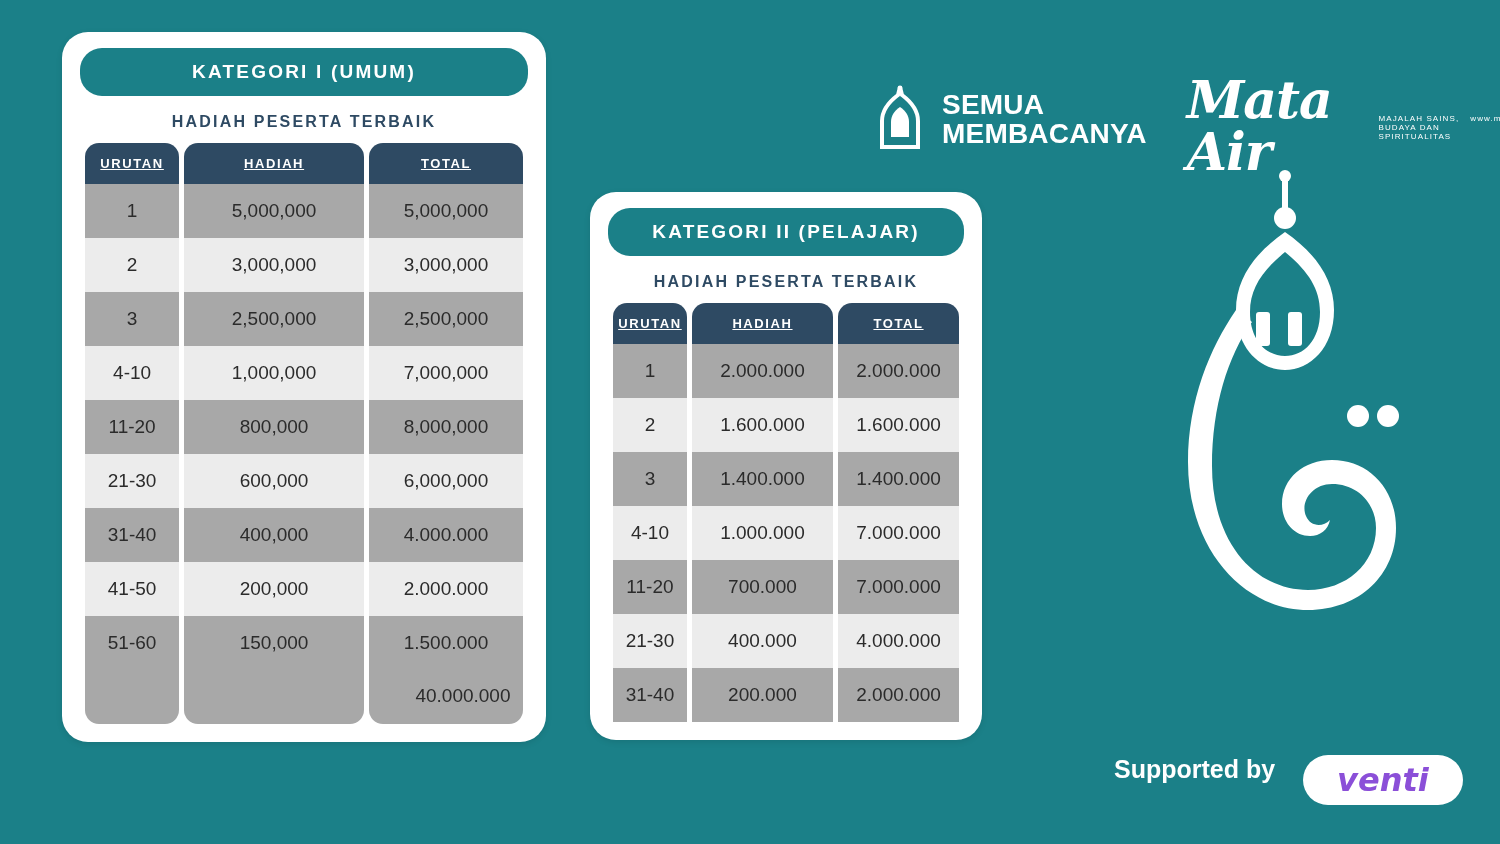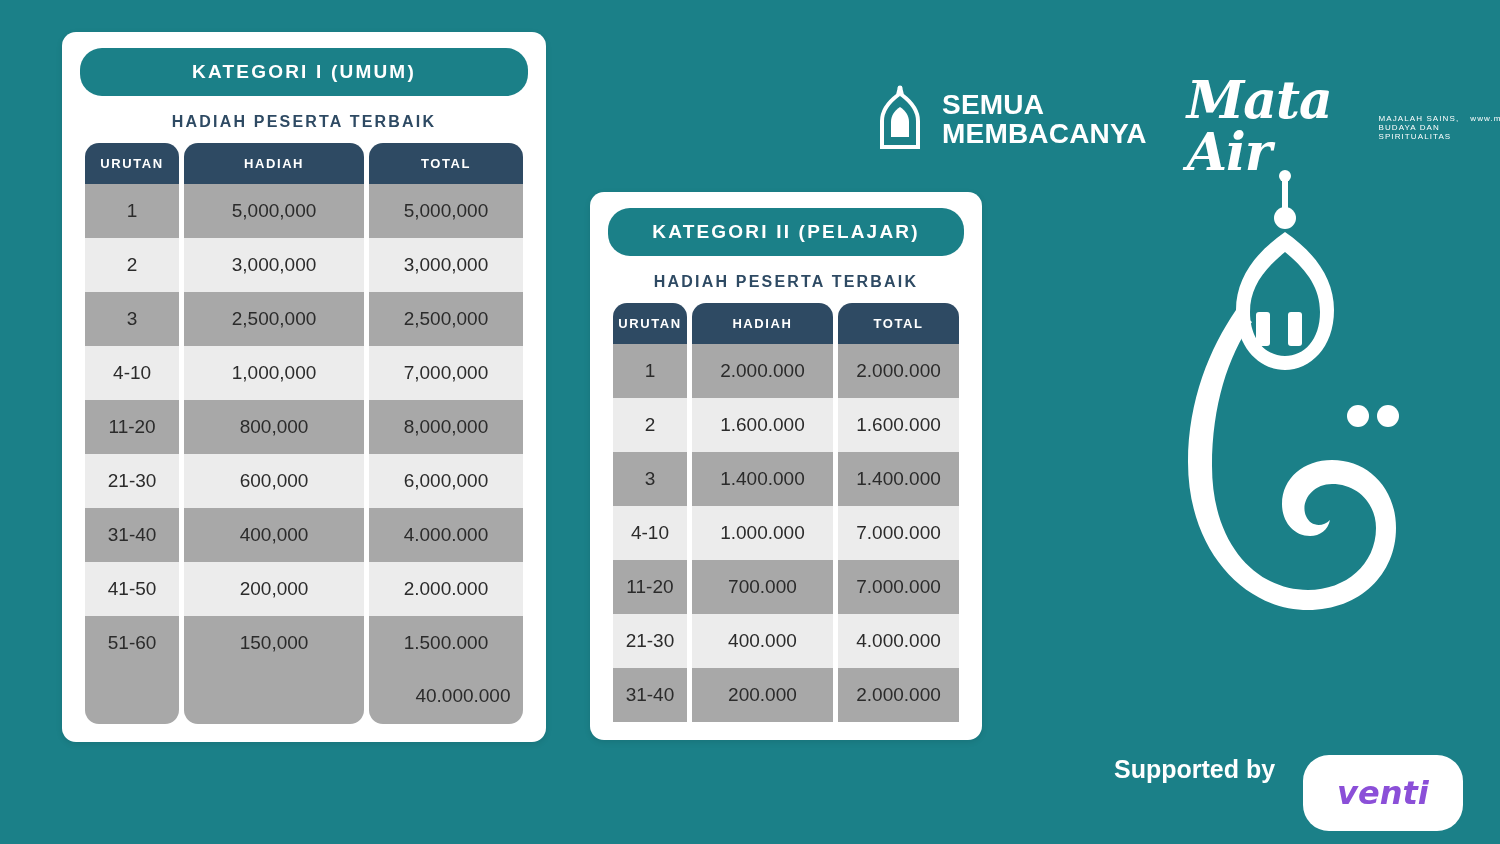--- a/index.html
+++ b/index.html
@@ -11,21 +11,21 @@
   }
   body {
     background: #1b8088;
     position: relative;
   }
 
   
   .card {
     position: absolute;
     background: #ffffff;
-    border-radius: 14px;
+    border-radius: 26px;
     padding: 16px 18px 18px 18px;
     box-shadow: 0 2px 6px rgba(0,0,0,0.10);
   }
   #card-umum {
     left: 62px; top: 32px; width: 484px;
   }
   #card-pelajar {
     left: 590px; top: 192px; width: 392px;
   }
 
@@ -56,20 +56,21 @@
     table-layout: fixed;
   }
   table.prize th {
     background: #2e4a63;
     color: #ffffff;
     font-size: 13px;
     font-weight: bold;
     letter-spacing: 1.6px;
     padding: 13px 1px;
     text-align: center;
+    text-decoration: underline;
   }
   table.prize th.col-urutan { width: 22%; border-radius: 14px 14px 0 0; }
   table.prize th.col-hadiah { width: 42%; border-radius: 14px 14px 0 0; }
   table.prize th.col-total  { width: 36%; border-radius: 14px 14px 0 0; }
 
   table.prize td {
     text-align: center;
     font-size: 19px;
     color: #2b2b2b;
     padding: 14px 2px;
@@ -135,21 +136,21 @@
     display: flex; align-items: flex-start; gap: 28px;
   }
   #supported .sup-text {
     color: #ffffff;
     font-size: 25px;
     font-weight: bold;
   }
   .venti-pill {
     background: #ffffff;
     border-radius: 26px;
-    padding: 22px 34px;
+    padding: 9px 34px;
   }
   .venti-text {
     color: #8b4fd8;
     font-size: 32px;
     font-weight: bold;
     font-style: italic;
     line-height: 1;
     font-family: "DejaVu Sans", sans-serif;
   }
 </style>

